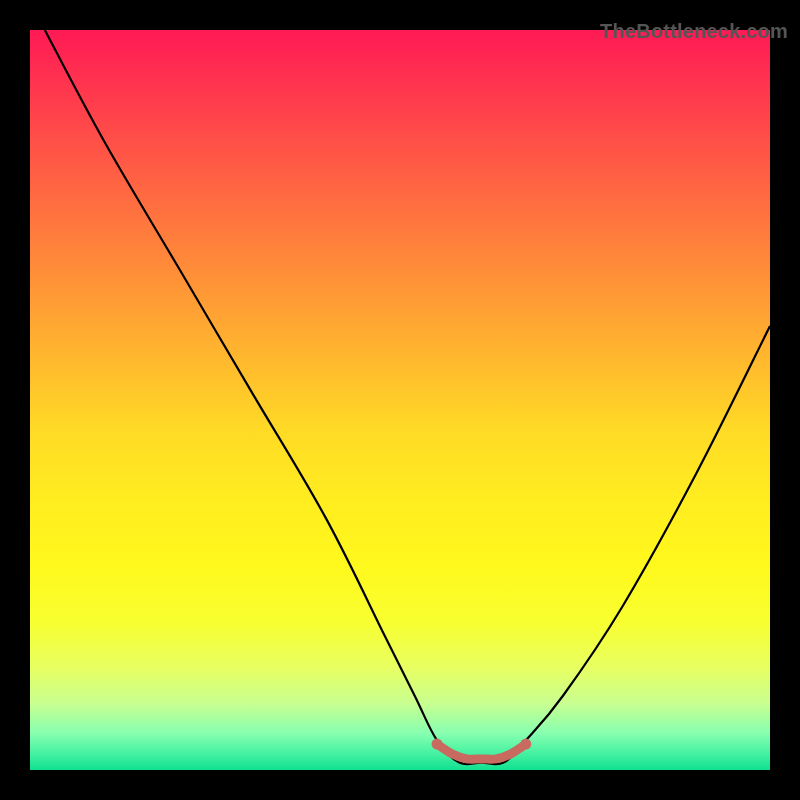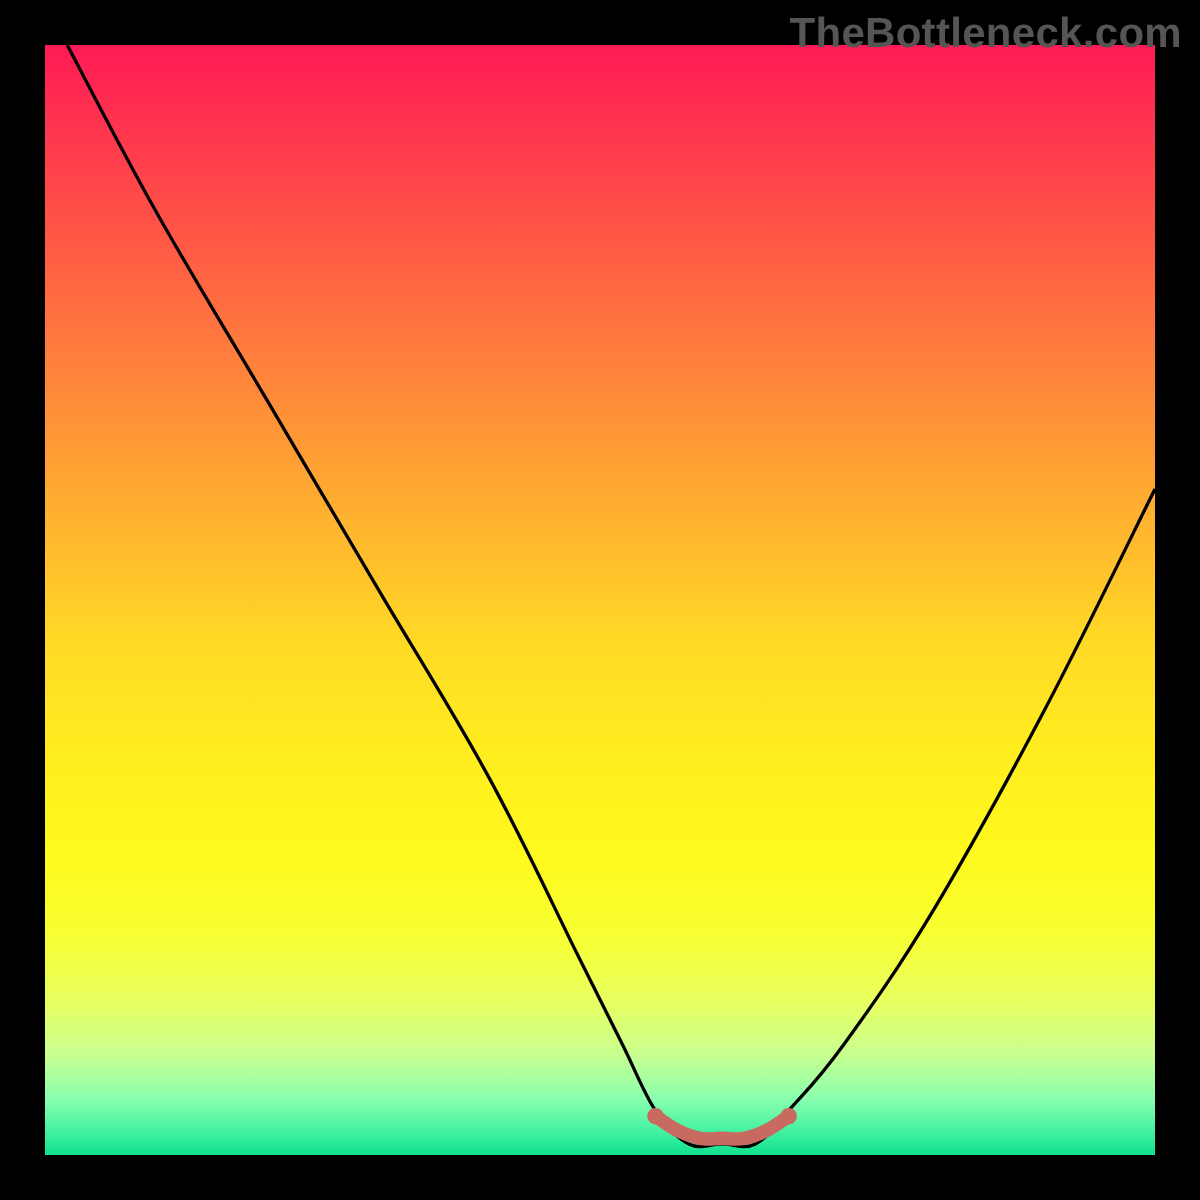--- a/index.html
+++ b/index.html
@@ -7,24 +7,24 @@
     padding: 0;
     width: 800px;
     height: 800px;
     background: #000;
     position: relative;
     overflow: hidden;
     font-family: Arial, sans-serif;
   }
   .watermark {
     position: absolute;
-    top: 6px;
+    top: 20px;
     right: 12px;
     color: #555;
-    font-size: 28px;
+    font-size: 20px;
     font-weight: bold;
     z-index: 20;
     letter-spacing: 0.2px;
   }
   .plot-area {
     position: absolute;
     left: 30px;
     top: 30px;
     width: 740px;
     height: 740px;

